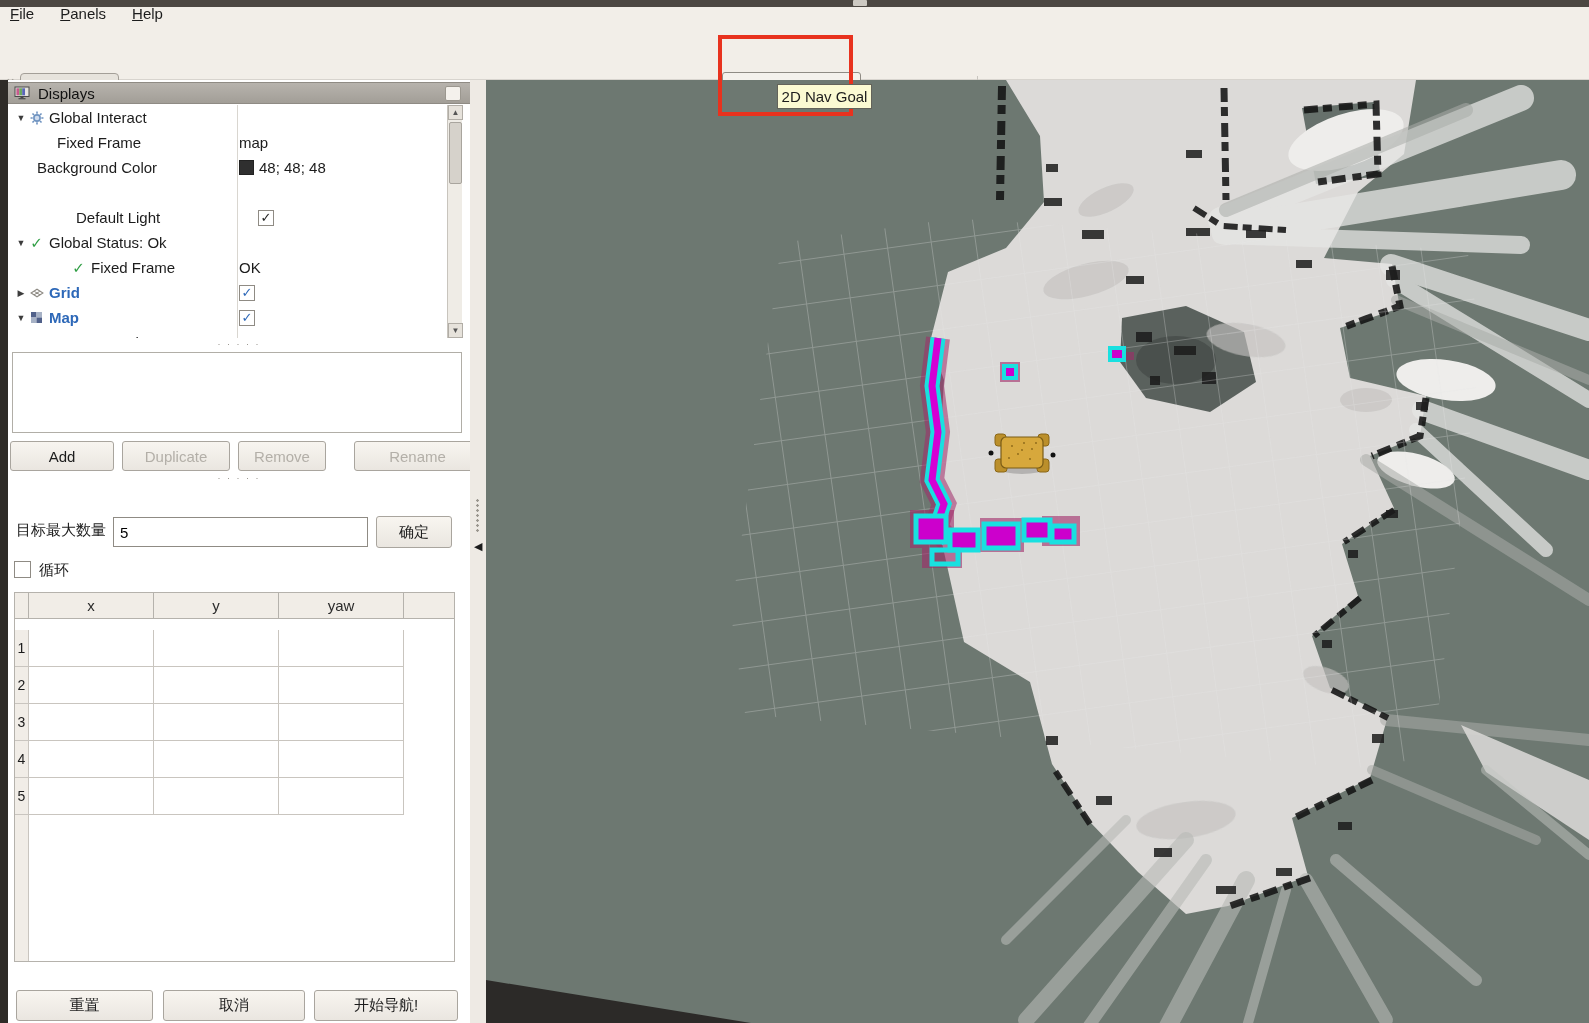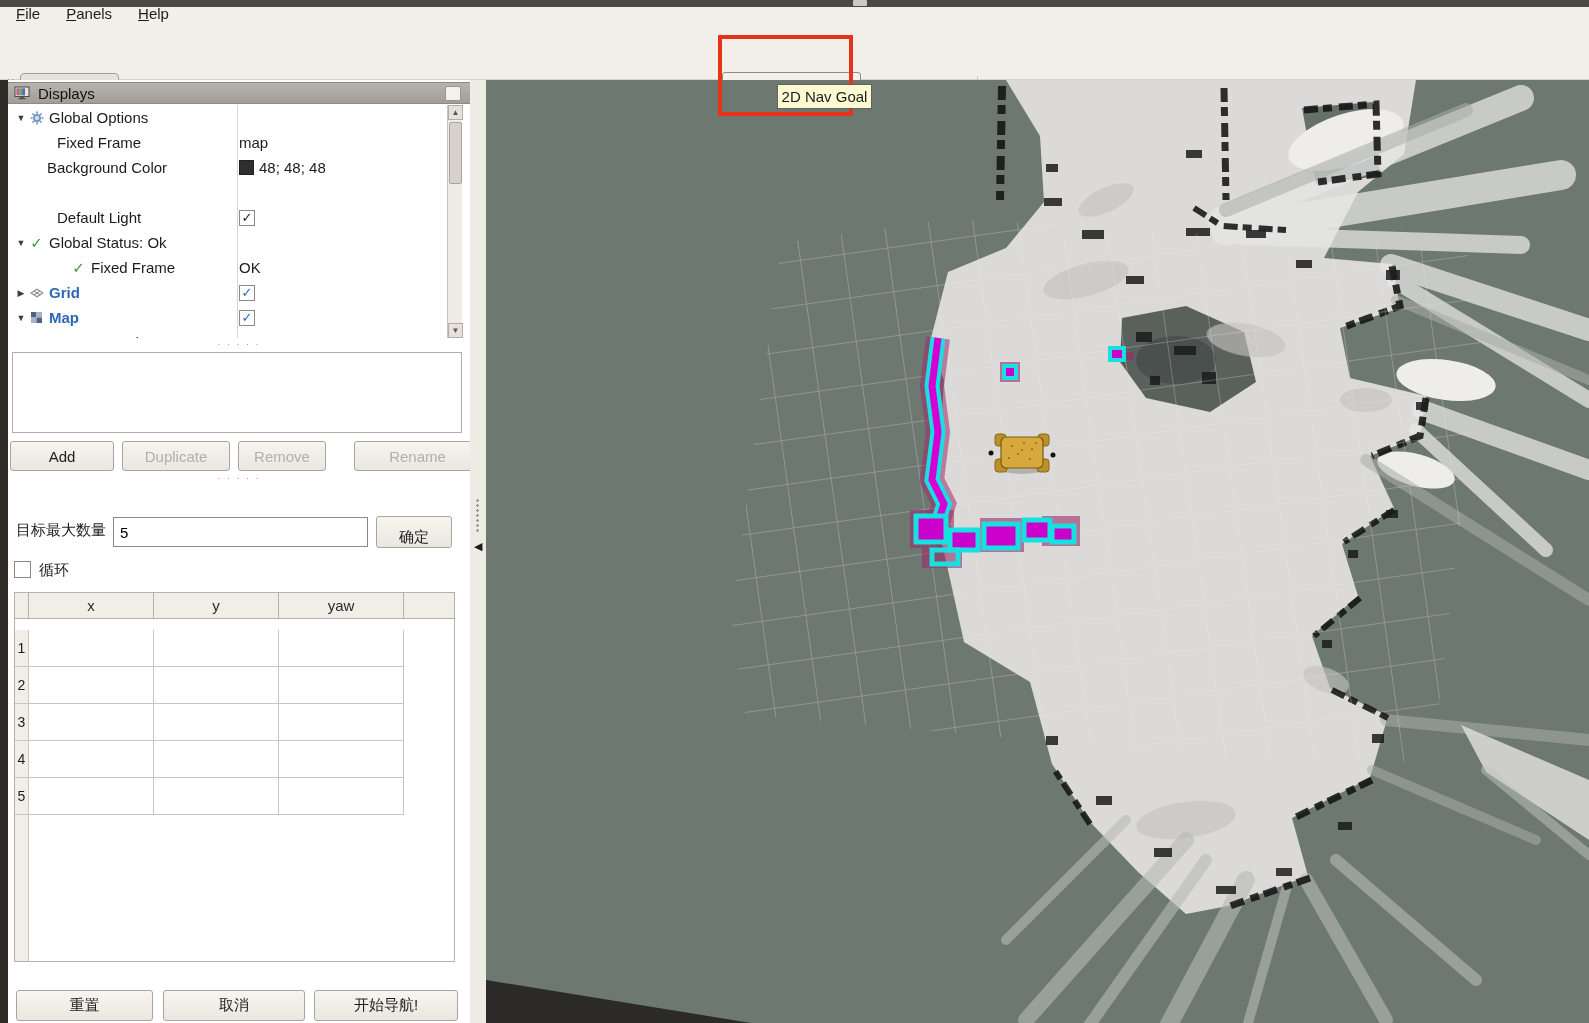--- a/index.html
+++ b/index.html
@@ -3,21 +3,21 @@
 <meta charset="utf-8">
 <style>
   * { margin:0; padding:0; box-sizing:border-box; }
   html,body { width:1589px; height:1023px; overflow:hidden; }
   body { font-family:"Liberation Sans","DejaVu Sans",sans-serif; background:#f2eee8; position:relative; color:#1c1c1c; }
   .abs { position:absolute; }
 
   
   #titlebar { left:0; top:0; width:1589px; height:7px; background:#4c4742; }
   #title-artifact { left:853px; top:0; width:14px; height:6px; background:#cdc9c2; border-radius:1px; }
-  #menubar { left:0; top:7px; width:1589px; height:27px; background:#f2eee8; display:flex; align-items:center; padding-left:16px; gap:26px; font-size:15px; }
+  #menubar { left:0; top:7px; width:1589px; height:27px; background:#f2eee8; display:flex; align-items:center; padding-left:10px; gap:26px; font-size:15px; }
   .menu-item { cursor:default; }
   .mkey { text-decoration:underline; }
   #toolbar { left:0; top:34px; width:1589px; height:46px; background:#f2eee8; border-bottom:1px solid #d8d4ce; }
   #grip { left:6px; top:44px; width:9px; height:28px;
           background-image:radial-gradient(#9a968e 1px, transparent 1.2px); background-size:4.5px 4.5px; }
   .tbtn { position:absolute; top:40px; height:34px; display:flex; align-items:center; gap:7px; font-size:15px; color:#2b2b2b; white-space:nowrap; }
   .bezel { top:39px; height:37px; padding:0 12px; background:#e7e3dc; border:1px solid #a49f98; border-radius:4px; }
   .bezel2 { top:38px; height:41px; padding:0 14px; background:#f4f1ec; border:1px solid #8f8b84; border-radius:3px; }
   .ticon { display:inline-flex; align-items:center; justify-content:center; }
   .sel-icon { width:16px; height:12px; background:#f6f1b0; border:2px dashed #6f6b64; }
@@ -214,38 +214,38 @@
     <div class="trow" style="top:0;">
       <span class="twisty" style="margin-left:6px;">▼</span>
       <span class="ic">
         <svg width="14" height="14" viewBox="0 0 13 13">
             <g stroke="#6f93c0" stroke-width="1.5" fill="none">
               <circle cx="6.5" cy="6.5" r="2.9" fill="#cfdcee"></circle>
               <path d="M6.5 0.5v2 M6.5 10.5v2 M0.5 6.5h2 M10.5 6.5h2 M2.3 2.3l1.4 1.4 M9.3 9.3l1.4 1.4 M10.7 2.3 L9.3 3.7 M3.7 9.3 L2.3 10.7"></path>
             </g>
           </svg>
       </span>
-      <span class="tlabel">Global Options</span>
+      <span class="tlabel">Global Interact</span>
     </div>
 
     <div class="trow" style="top:25px;">
       <span class="tlabel" style="margin-left:49px;">Fixed Frame</span>
       <span class="tval">map</span>
     </div>
 
     <div class="trow" style="top:50px;">
-      <span class="tlabel" style="margin-left:39px;">Background Color</span>
+      <span class="tlabel" style="margin-left:29px;">Background Color</span>
       <span class="tval">
           <span class="swatch" style="background:#2f2f2f;"></span>
           <span>48; 48; 48</span>
         </span>
     </div>
 
 
-    <div class="trow" style="top:100px;">
+    <div class="trow" style="top:100px;margin-left:19px;">
       <span class="tlabel" style="margin-left:49px;">Default Light</span>
       <span class="tval">
           <span class="cb dark">
             <span>✓</span>
           </span>
         </span>
     </div>
 
     <div class="trow" style="top:125px;">
       <span class="twisty" style="margin-left:6px;">▼</span>
@@ -330,21 +330,21 @@
     </div>
   <div class="btn disabled" style="left:346px; top:361px; width:127px; height:30px;">
       <span>Rename</span>
     </div>
 
   <div class="hdots" style="top:393px;"><span>· · · · ·</span></div>
 
 
   <div id="maxgoal-label">目标最大数量</div>
   <input id="maxgoal-input" type="text" value="5" style="">
-  <div class="btn" style="left:368px; top:436px; width:76px; height:32px;align-items:flex-end;">
+  <div class="btn" style="left:368px; top:436px; width:76px; height:32px;">
       <span>确定</span>
     </div>
 
   <div id="loop-box"></div>
   <div id="loop-label">循环</div>
 
   <div id="goal-table">
     <div id="gt-strip"></div>
     <div id="gt-grid">
       <div class="h"></div>

